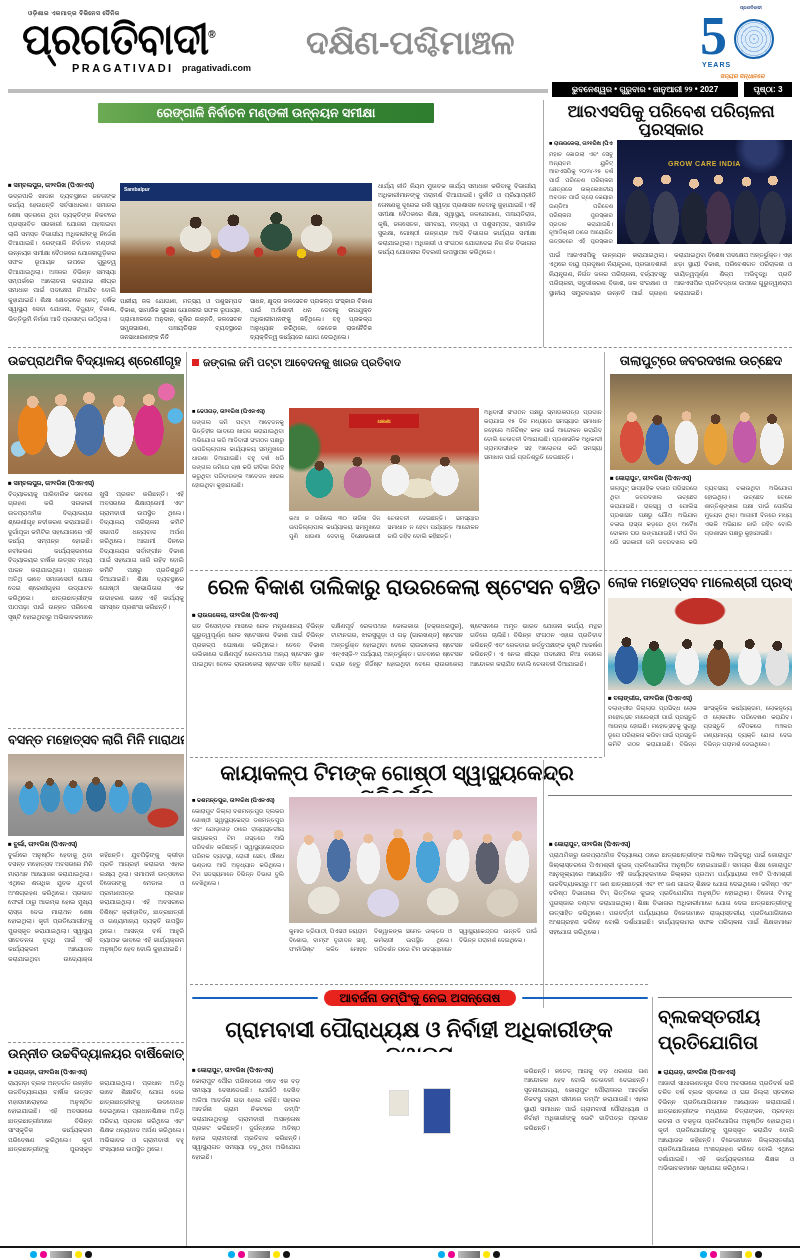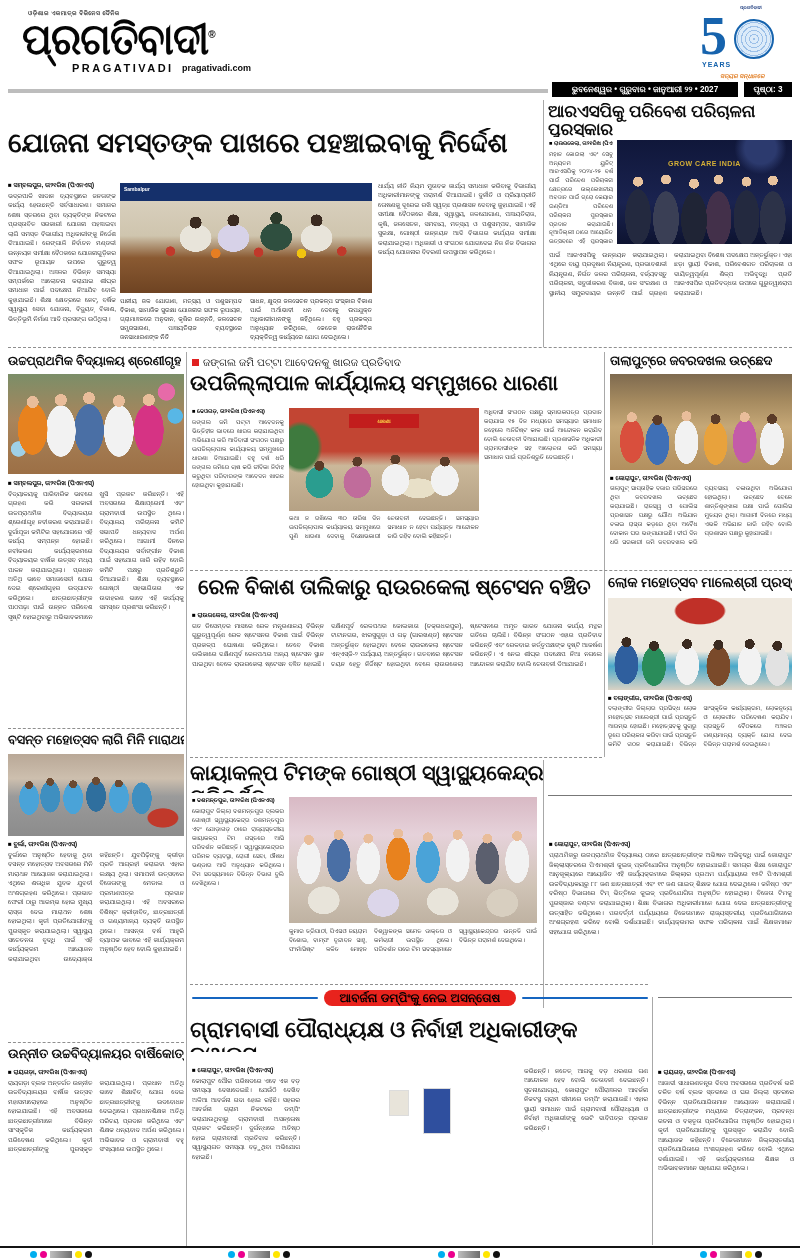--- a/index.html
+++ b/index.html
@@ -1,19 +1,19 @@
 <!DOCTYPE html>
 <html><head>
 <meta charset="utf-8">
 <style>
   html,body{margin:0;padding:0;background:#ffffff;}
   body{font-family:"Liberation Sans",sans-serif;color:#1a1a1a;}
   .page{position:relative;width:800px;height:1260px;background:#fff;overflow:hidden;}
   .abs{position:absolute;}
-  .hl{font-weight:900;color:#0b0b0b;text-align:left;line-height:1.12;overflow:hidden;letter-spacing:-0.2px;}
+  .hl{font-weight:900;color:#0b0b0b;text-align:center;line-height:1.12;overflow:hidden;letter-spacing:-0.2px;}
   .hl-left{text-align:left;}
   .body-txt{font-size:6.3px;line-height:1.5;text-align:justify;color:#222;overflow:hidden;}
   .byline{font-size:6.3px;font-weight:700;color:#000;white-space:nowrap;overflow:hidden;}
   .caption{font-size:6.2px;line-height:1.45;text-align:justify;color:#111;overflow:hidden;}
   .cols2{column-count:2;column-gap:7px;}
   .cols3{column-count:3;column-gap:7px;}
   .vrule{position:absolute;width:1px;background:#a8a8a8;}
   .hdash{position:absolute;border-top:1px dashed #8f8f8f;height:0;}
   .hsolid{position:absolute;height:1px;background:#777;}
   .photo{position:absolute;overflow:hidden;}
@@ -28,21 +28,21 @@
   .m-rule{position:absolute;background:#bdbdbd;}
   .m-datebar{position:absolute;background:#000;color:#fff;font-size:8.2px;font-weight:700;text-align:center;line-height:15px;overflow:hidden;}
   .anniv-5{font-size:54px;font-weight:900;font-family:"Liberation Serif",serif;color:#1663ad;line-height:1;}
   .anniv-emblem{position:absolute;width:36px;height:36px;border-radius:50%;border:2px solid #1663ad;background:
      repeating-radial-gradient(circle at 50% 50%, #9cc0e8 0 1px, #dcebf9 1px 4px);}
   .anniv-years{font-size:7px;font-weight:900;color:#1663ad;letter-spacing:1px;}
   .anniv-top{font-size:4.5px;font-weight:700;color:#15357a;white-space:nowrap;}
   .anniv-script{font-size:6px;font-style:italic;font-weight:700;color:#e07a1e;white-space:nowrap;}
 
   .kicker-green{position:absolute;background:linear-gradient(90deg,#6cab53 0%,#3c8836 45%,#2e7d2e 100%);color:#fff;font-weight:900;font-size:12.5px;text-align:center;line-height:20px;overflow:hidden;border-radius:1px;}
-  .kicker-line{font-size:10.5px;font-weight:400;color:#0d0d0d;white-space:nowrap;overflow:hidden;}
+  .kicker-line{font-size:10.5px;font-weight:700;color:#0d0d0d;white-space:nowrap;overflow:hidden;}
   .red-sq{display:inline-block;width:7px;height:7px;background:#e02121;margin-right:4px;}
   .pill-wrap{position:absolute;display:flex;align-items:center;}
   .pill-line{flex:1;height:2px;background:#1565c0;border-radius:2px;}
   .pill{background:#e8231d;color:#000000;font-weight:900;font-size:12px;line-height:1;padding:2px 16px;border-radius:12px;margin:0 6px;white-space:nowrap;}
 
   .footer-rule{position:absolute;left:0;width:800px;height:2px;background:#141414;}
   .cmyk{position:absolute;display:flex;align-items:center;gap:3px;}
   .dot{width:7px;height:7px;border-radius:50%;}
   .dot-c{background:#00aeef}.dot-m{background:#ec008c}.dot-y{background:#ffe600}.dot-k{background:#111}
   .graybar{width:22px;height:7px;background:linear-gradient(90deg,#bfbfbf,#6e6e6e);}
@@ -186,34 +186,35 @@
 </head>
 <body>
 
 <div class="page">
 
   <div class="abs m-tagline" style="left:28px;top:10px;">ଓଡ଼ିଶାର ଏକମାତ୍ର ବିଜିନେସ ଦୈନିକ</div>
   <div class="abs m-logo" style="left:22px;top:17px;"><span>ପ୍ରଗତିବାଦୀ</span><sup>®</sup></div>
   <div class="abs m-logo-en" style="left:72px;top:62px;">PRAGATIVADI</div>
   <div class="abs m-web" style="left:182px;top:63px;">pragativadi.com</div>
 
+  <div class="abs m-section" style="left:245px;top:24px;width:330px;">ଦକ୍ଷିଣ-ପଶ୍ଚିମାଞ୍ଚଳ</div>
 
   <div class="abs" style="left:700px;top:5px;width:94px;height:82px;">
     <div class="abs anniv-top" style="left:40px;top:0px;">ପ୍ରଗତିବାଦୀ</div>
     <div class="abs anniv-5" style="left:0px;top:4px;">5</div>
     <div class="anniv-emblem" style="left:34px;top:14px;"></div>
     <div class="abs anniv-years" style="left:2px;top:56px;">YEARS</div>
     <div class="abs anniv-script" style="left:20px;top:68px;">ସତ୍ୟର ସନ୍ଧାନରେ</div>
   </div>
 
   <div class="m-rule" style="left:8px;top:89px;width:540px;height:4px;"></div>
   <div class="m-datebar" style="left:552px;top:82px;width:186px;height:15px;">ଭୁବନେଶ୍ୱର • ଗୁରୁବାର • ଜାନୁଆରୀ ୨୨ • 2027</div>
   <div class="m-datebar" style="left:744px;top:82px;width:48px;height:15px;">ପୃଷ୍ଠା: 3</div>
 
-  <div class="abs hl" style="left:8px;top:128px;width:530px;height:46px;font-size:27px;">ଯୋଜନା ସମସ୍ତଙ୍କ ପାଖରେ ପହଞ୍ଚାଇବାକୁ ନିର୍ଦ୍ଦେଶ</div>
+  <div class="kicker-green" style="left:98px;top:103px;width:336px;height:20px;">ରେଙ୍ଗାଳି ନିର୍ବାଚନ ମଣ୍ଡଳୀ ଉନ୍ନୟନ ସମୀକ୍ଷା</div>
   <div class="abs byline" style="left:8px;top:181px;width:108px;">■ ସମ୍ବଲପୁର, ତା୨୧ରିଖ (ପିଏନଏସ୍)</div>
   <div class="abs body-txt" style="left:8px;top:191px;width:108px;height:152px;">ଭଦ୍ରପାଳି ଖାଦାନ ବ୍ୟବସ୍ଥାରେ ଜନତାଙ୍କ କାର୍ଯ୍ୟ ହେଉଛନ୍ତି ସର୍ବସାଧାରଣ। ସମାଜର ଶେଷ ସ୍ତରରେ ଥିବା ବ୍ୟକ୍ତିଙ୍କ ନିକଟରେ ପ୍ରସ୍ତାବିତ ସରକାରୀ ଯୋଜନା ପହଞ୍ଚାଇବା ଲାଗି ସମସ୍ତ ବିଭାଗୀୟ ଅଧିକାରୀଙ୍କୁ ନିର୍ଦ୍ଦେଶ ଦିଆଯାଇଛି। ରେଙ୍ଗାଳି ନିର୍ବାଚନ ମଣ୍ଡଳୀ ଉନ୍ନୟନ ସମୀକ୍ଷା ବୈଠକରେ ଯୋଜନାଗୁଡ଼ିକର ସଫଳ ରୂପାୟନ ଉପରେ ଗୁରୁତ୍ୱ ଦିଆଯାଇଥିଲା। ଅଞ୍ଚଳର ବିଭିନ୍ନ ସମସ୍ୟା ସମ୍ପର୍କରେ ଆଲୋଚନା କରାଯାଇ ଶୀଘ୍ର ସମାଧାନ ପାଇଁ ପଦକ୍ଷେପ ନିଆଯିବ ବୋଲି କୁହାଯାଇଛି। ଶିକ୍ଷା କ୍ଷେତ୍ରରେ ନେଟ୍, ବର୍ଷିକ ସ୍ୱାସ୍ଥ୍ୟ ସେବା ଯୋଜନା, ବିଦ୍ୟୁତ୍ ବିକାଶ, ଭିତ୍ତିଭୂମି ନିର୍ମାଣ ଆଦି ପ୍ରସଙ୍ଗ ଉଠିଥିଲା।</div>
 
   <div class="photo ph-meeting" style="left:120px;top:183px;width:252px;height:110px;">
     <span class="abs" style="left:4px;top:3px;font-size:5px;color:#fff;font-weight:700;">Sambalpur</span>
   </div>
 
   <div class="abs body-txt" style="left:378px;top:181px;width:158px;height:162px;">ଧାର୍ଯ୍ୟ ନୀତି ନିୟମ ମୁତାବକ କାର୍ଯ୍ୟ ସମାଧାନ କରିବାକୁ ବିଭାଗୀୟ ଅଧିକାରୀମାନଙ୍କୁ ପରାମର୍ଶ ଦିଆଯାଇଛି। ଦୁର୍ନୀତି ଓ ପ୍ରିୟାପ୍ରୀତି ତୋଷଣକୁ ଦୂରେଇ ରଖି ସ୍ୱଚ୍ଛ ପ୍ରଶାସନ ଦେବାକୁ କୁହାଯାଇଛି। ଏହି ସମୀକ୍ଷା ବୈଠକରେ ଶିକ୍ଷା, ସ୍ୱାସ୍ଥ୍ୟ, ଜଳଯୋଗାଣ, ପଞ୍ଚାୟତିରାଜ, କୃଷି, ଜଳସେଚନ, ସମବାୟ, ମତ୍ସ୍ୟ ଓ ପଶୁସମ୍ପଦ, ସାମାଜିକ ସୁରକ୍ଷା, ଗୋଷ୍ଠୀ ଉନ୍ନୟନ ଆଦି ବିଭାଗର କାର୍ଯ୍ୟର ସମୀକ୍ଷା କରାଯାଇଥିଲା। ଅଧିକାରୀ ଓ ସଂଗଠନ ଯୋଗଦେଇ ନିଜ ନିଜ ବିଭାଗର କାର୍ଯ୍ୟ ଯୋଜନାର ବିବରଣୀ ଉପସ୍ଥାପନ କରିଥିଲେ।</div>
   <div class="abs caption" style="left:120px;top:297px;width:122px;height:47px;">ପାନୀୟ ଜଳ ଯୋଗାଣ, ମତ୍ସ୍ୟ ଓ ପଶୁସମ୍ପଦ ବିକାଶ, ସାମାଜିକ ସୁରକ୍ଷା ଯୋଜନାର ସଫଳ ରୂପାୟନ, ଗ୍ରାମାଞ୍ଚଳରେ ଅନୁଦାନ, କୃଷିର ଉନ୍ନତି, ଜଳସେଚନ ସମ୍ପ୍ରସାରଣ, ପଞ୍ଚାୟତିରାଜ ବ୍ୟବସ୍ଥାରେ ଜନସାଧାରଣଙ୍କ ନିତି</div>
   <div class="abs caption" style="left:250px;top:297px;width:122px;height:47px;">ସାଧନ, କ୍ଷୁଦ୍ର ଜଳସେଚନ ପ୍ରକଳ୍ପ ସଂସ୍କାର ବିକାଶ ପାଇଁ ଅର୍ଥାଭାବୀ ଧନ ଦେବାକୁ ଉପଯୁକ୍ତ ଅଧିକାରୀମାନଙ୍କୁ କହିଥିଲେ। ବହୁ ପ୍ରକଳ୍ପ ଅନୁଧ୍ୟାନ କରିଥିଲେ, କେତେକ ରାଜନୈତିକ ବ୍ୟକ୍ତିତ୍ୱ କାର୍ଯ୍ୟରେ ଯୋଗ ଦେଇଥିଲେ।</div>
@@ -232,21 +233,20 @@
 
   <div class="vrule" style="left:186px;top:352px;height:894px;"></div>
   <div class="vrule" style="left:604px;top:352px;height:405px;"></div>
 
   <div class="abs hl" style="left:8px;top:354px;width:176px;height:18px;font-size:12.5px;white-space:nowrap;">ଉଚ୍ଚପ୍ରାଥମିକ ବିଦ୍ୟାଳୟ ଶ୍ରେଣୀଗୃହ ନବୀକରଣ</div>
   <div class="photo ph-ribbon" style="left:8px;top:374px;width:176px;height:100px;"></div>
   <div class="abs byline" style="left:8px;top:479px;width:176px;">■ ସମ୍ବଲପୁର, ତା୨୧ରିଖ (ପିଏନଏସ୍)</div>
   <div class="abs body-txt cols2" style="left:8px;top:489px;width:176px;height:235px;">ବିଦ୍ୟାଳୟକୁ ପାରିବାରିକ ଭାବରେ ଗ୍ରହଣ କରି ସରକାରୀ ଉଚ୍ଚପ୍ରାଥମିକ ବିଦ୍ୟାଳୟର ଶ୍ରେଣୀଗୃହ ନବୀକରଣ କରାଯାଇଛି। ଦୁର୍ଗାପୂଜା କମିଟିର ସହଯୋଗରେ ଏହି କାର୍ଯ୍ୟ ସମ୍ପନ୍ନ ହୋଇଛି। ନବୀକରଣ କାର୍ଯ୍ୟକ୍ରମରେ ବିଦ୍ୟାଳୟର ବାର୍ଷିକ ଉତ୍ସବ ମଧ୍ୟ ପାଳନ କରାଯାଇଥିଲା। ପ୍ରଧାନ ଅତିଥି ଭାବେ ସମାଜସେବୀ ଯୋଗ ଦେଇ ଶ୍ରେଣୀଗୃହର ଉଦ୍‌ଘାଟନ କରିଥିଲେ। ଛାତ୍ରଛାତ୍ରୀଙ୍କ ପାଠପଢ଼ା ପାଇଁ ଉନ୍ନତ ପରିବେଶ ସୃଷ୍ଟି ହୋଇଥିବାରୁ ଅଭିଭାବକମାନେ ଖୁସି ପ୍ରକଟ କରିଛନ୍ତି। ଏହି ଅବସରରେ ଶିକ୍ଷାପ୍ରେମୀ ଏବଂ ଗ୍ରାମବାସୀ ଉପସ୍ଥିତ ଥିଲେ। ବିଦ୍ୟାଳୟ ପରିଚାଳନା କମିଟି ସଭାପତି ଧନ୍ୟବାଦ ଅର୍ପଣ କରିଥିଲେ। ଆଗାମୀ ଦିନରେ ବିଦ୍ୟାଳୟର ସର୍ବାଙ୍ଗୀନ ବିକାଶ ପାଇଁ ସହଯୋଗ ଜାରି ରହିବ ବୋଲି କମିଟି ପକ୍ଷରୁ ପ୍ରତିଶ୍ରୁତି ଦିଆଯାଇଛି। ଶିକ୍ଷା ବ୍ୟବସ୍ଥାରେ ଗୋଷ୍ଠୀ ସହଭାଗିତାର ଏକ ଉଦାହରଣ ଭାବେ ଏହି କାର୍ଯ୍ୟକୁ ସମସ୍ତେ ପ୍ରଶଂସା କରିଛନ୍ତି।</div>
 
   <div class="abs kicker-line" style="left:192px;top:356px;width:410px;"><span class="red-sq"></span><span>ଜଙ୍ଗଲ ଜମି ପଟ୍ଟା ଆବେଦନକୁ ଖାରଜ ପ୍ରତିବାଦ</span></div>
-  <div class="abs hl" style="left:190px;top:371px;width:412px;height:32px;font-size:21px;">ଉପଜିଲ୍ଲାପାଳ କାର୍ଯ୍ୟାଳୟ ସମ୍ମୁଖରେ ଧାରଣା</div>
   <div class="abs byline" style="left:192px;top:408px;width:92px;font-size:5.8px;">■ ଦେଓଗଡ଼, ତା୨୧ରିଖ (ପିଏନଏସ୍)</div>
   <div class="abs body-txt" style="left:192px;top:418px;width:92px;height:149px;font-size:6px;">ଜଙ୍ଗଲ ଜମି ପଟ୍ଟା ଆବେଦନକୁ ଭିତ୍ତିହୀନ ଭାବରେ ଖାରଜ କରାଯାଇଥିବା ଅଭିଯୋଗ କରି ଆଦିବାସୀ ସଂଗଠନ ପକ୍ଷରୁ ଉପଜିଲ୍ଲାପାଳ କାର୍ଯ୍ୟାଳୟ ସମ୍ମୁଖରେ ଧାରଣା ଦିଆଯାଇଛି। ବହୁ ବର୍ଷ ଧରି ଜଙ୍ଗଲ ଜମିରେ ଚାଷ କରି ଜୀବିକା ନିର୍ବାହ କରୁଥିବା ପରିବାରଙ୍କ ଆବେଦନ ଖାରଜ ହୋଇଥିବା କୁହାଯାଇଛି।</div>
   <div class="photo ph-protest" style="left:289px;top:408px;width:190px;height:103px;">
     <div class="banner-red" style="left:60px;top:6px;width:70px;height:14px;line-height:14px;">ଧାରଣା</div>
   </div>
   <div class="abs body-txt" style="left:484px;top:408px;width:118px;height:159px;font-size:6px;">ଅଧିବାସୀ ସଂଗଠନ ପକ୍ଷରୁ ସ୍ମାରକପତ୍ର ପ୍ରଦାନ କରାଯାଇ ୧୫ ଦିନ ମଧ୍ୟରେ ସମସ୍ୟାର ସମାଧାନ ନହେଲେ ଅନିର୍ଦ୍ଦିଷ୍ଟ କାଳ ପାଇଁ ଆନ୍ଦୋଳନ କରାଯିବ ବୋଲି ଚେତାବନୀ ଦିଆଯାଇଛି। ପ୍ରଶାସନିକ ଅଧିକାରୀ ଗ୍ରାମବାସୀଙ୍କ ସହ ଆଲୋଚନା କରି ସମସ୍ୟା ସମାଧାନ ପାଇଁ ପ୍ରତିଶ୍ରୁତି ଦେଇଛନ୍ତି।</div>
   <div class="abs body-txt cols2" style="left:289px;top:514px;width:190px;height:53px;font-size:6px;">କଥା ନ ରଖିଲେ ୩୦ ତାରିଖ ଦିନ ଉପଜିଲ୍ଲାପାଳ କାର୍ଯ୍ୟାଳୟ ସମ୍ମୁଖରେ ପୁଣି ଧାରଣା ଦେବାକୁ ବିକ୍ଷୋଭକାରୀ ଚେତାବନୀ ଦେଇଛନ୍ତି। ସମସ୍ୟାର ସମାଧାନ ନ ହେବା ପର୍ଯ୍ୟନ୍ତ ଆନ୍ଦୋଳନ ଜାରି ରହିବ ବୋଲି କହିଛନ୍ତି।</div>
 
   <div class="abs hl" style="left:610px;top:354px;width:182px;height:18px;font-size:13px;white-space: nowrap;">ତାଲାପୁଟ୍‌ରେ ଜବରଦଖଲ ଉଚ୍ଛେଦ</div>
   <div class="photo ph-eviction" style="left:610px;top:374px;width:182px;height:96px;"></div>
@@ -299,20 +299,21 @@
   <div class="abs byline" style="left:192px;top:1066px;width:108px;">■ କୋରାପୁଟ, ତା୨୧ରିଖ (ପିଏନଏସ୍)</div>
   <div class="abs body-txt" style="left:192px;top:1076px;width:108px;height:168px;">କୋରାପୁଟ ପୌର ପରିଷଦରେ ଏବେ ଏକ ବଡ଼ ସମସ୍ୟା ଦେଖାଦେଇଛି। ଯେଉଁଠି ଦେଖିବ ଅଳିଆ ଆବର୍ଜନା ଗଦା ହୋଇ ରହିଛି। ସହରର ଆବର୍ଜନା ଗ୍ରାମ ନିକଟରେ ଡମ୍ପିଂ କରାଯାଉଥିବାରୁ ଗ୍ରାମବାସୀ ଅସନ୍ତୋଷ ପ୍ରକଟ କରିଛନ୍ତି। ଦୁର୍ଗନ୍ଧରେ ଅତିଷ୍ଠ ହୋଇ ଗ୍ରାମବାସୀ ପ୍ରତିବାଦ କରିଛନ୍ତି। ସ୍ୱାସ୍ଥ୍ୟଗତ ସମସ୍ୟା ବଢ଼ୁଥିବା ଅଭିଯୋଗ ହୋଇଛି।</div>
   <div class="photo ph-office" style="left:305px;top:1066px;width:214px;height:178px;">
     <div class="poster" style="left:118px;top:22px;width:26px;height:44px;"></div>
     <div class="poster" style="left:84px;top:24px;width:18px;height:24px;background:#e8e4da;"></div>
   </div>
   <div class="abs body-txt" style="left:524px;top:1066px;width:124px;height:178px;">କରିଛନ୍ତି। ନଚେତ୍ ଆଗକୁ ବଡ଼ ଧରଣର ଗଣ ଆନ୍ଦୋଳନ ହେବ ବୋଲି ଚେତାବନୀ ଦେଇଛନ୍ତି। ସୂଚନାଯୋଗ୍ୟ, କୋରାପୁଟ ପୌରାଞ୍ଚଳର ଆବର୍ଜନା ନିକଟସ୍ଥ ଗ୍ରାମ ସୀମାରେ ଡମ୍ପିଂ କରାଯାଉଛି। ଏହାର ସ୍ଥାୟୀ ସମାଧାନ ପାଇଁ ଗ୍ରାମବାସୀ ପୌରାଧ୍ୟକ୍ଷ ଓ ନିର୍ବାହୀ ଅଧିକାରୀଙ୍କୁ ଭେଟି ଦାବିପତ୍ର ପ୍ରଦାନ କରିଛନ୍ତି।</div>
 
   <div class="vrule" style="left:652px;top:997px;height:248px;"></div>
   <div class="hsolid" style="left:658px;top:997px;width:134px;"></div>
+  <div class="abs hl hl-left" style="left:658px;top:1004px;width:136px;height:58px;font-size:19px;line-height:1.35;">ବ୍ଲକସ୍ତରୀୟ ପ୍ରତିଯୋଗିତା</div>
   <div class="abs byline" style="left:658px;top:1068px;width:136px;">■ ରାୟଗଡ଼, ତା୨୧ରିଖ (ପିଏନଏସ୍)</div>
   <div class="abs body-txt" style="left:658px;top:1078px;width:136px;height:166px;">ଆଜାଦୀ ସାଧାରଣତନ୍ତ୍ର ଦିବସ ଅବସରରେ ପ୍ରତିବର୍ଷ ଭଳି ଚଳିତ ବର୍ଷ ବ୍ଲକ ସ୍ତରରେ ଓ ଘର ଜିଲ୍ଲା ସ୍ତରରେ ବିଭିନ୍ନ ପ୍ରତିଯୋଗିତାମାନ ଆୟୋଜନ କରାଯାଇଛି। ଛାତ୍ରଛାତ୍ରୀଙ୍କ ମଧ୍ୟରେ ଚିତ୍ରାଙ୍କନ, ପ୍ରବନ୍ଧ ରଚନା ଓ ବକ୍ତୃତା ପ୍ରତିଯୋଗିତା ଅନୁଷ୍ଠିତ ହୋଇଥିଲା। କୃତୀ ପ୍ରତିଯୋଗୀଙ୍କୁ ପୁରସ୍କୃତ କରାଯିବ ବୋଲି ଆୟୋଜକ କହିଛନ୍ତି। ବିଜେତାମାନେ ଜିଲ୍ଲାସ୍ତରୀୟ ପ୍ରତିଯୋଗିତାରେ ଅଂଶଗ୍ରହଣ କରିବେ ବୋଲି ଏଥିରେ ଦର୍ଶାଯାଇଛି। ଏହି କାର୍ଯ୍ୟକ୍ରମରେ ଶିକ୍ଷକ ଓ ଅଭିଭାବକମାନେ ସହଯୋଗ କରିଥିଲେ।</div>
 
   <div class="footer-rule" style="top:1246px;"></div>
   <div class="cmyk" style="left:30px;top:1251px;">
     <div class="dot dot-c"></div>
       <div class="dot dot-m"></div>
       <div class="graybar"></div>
       <div class="dot dot-y"></div>
       <div class="dot dot-k"></div>

